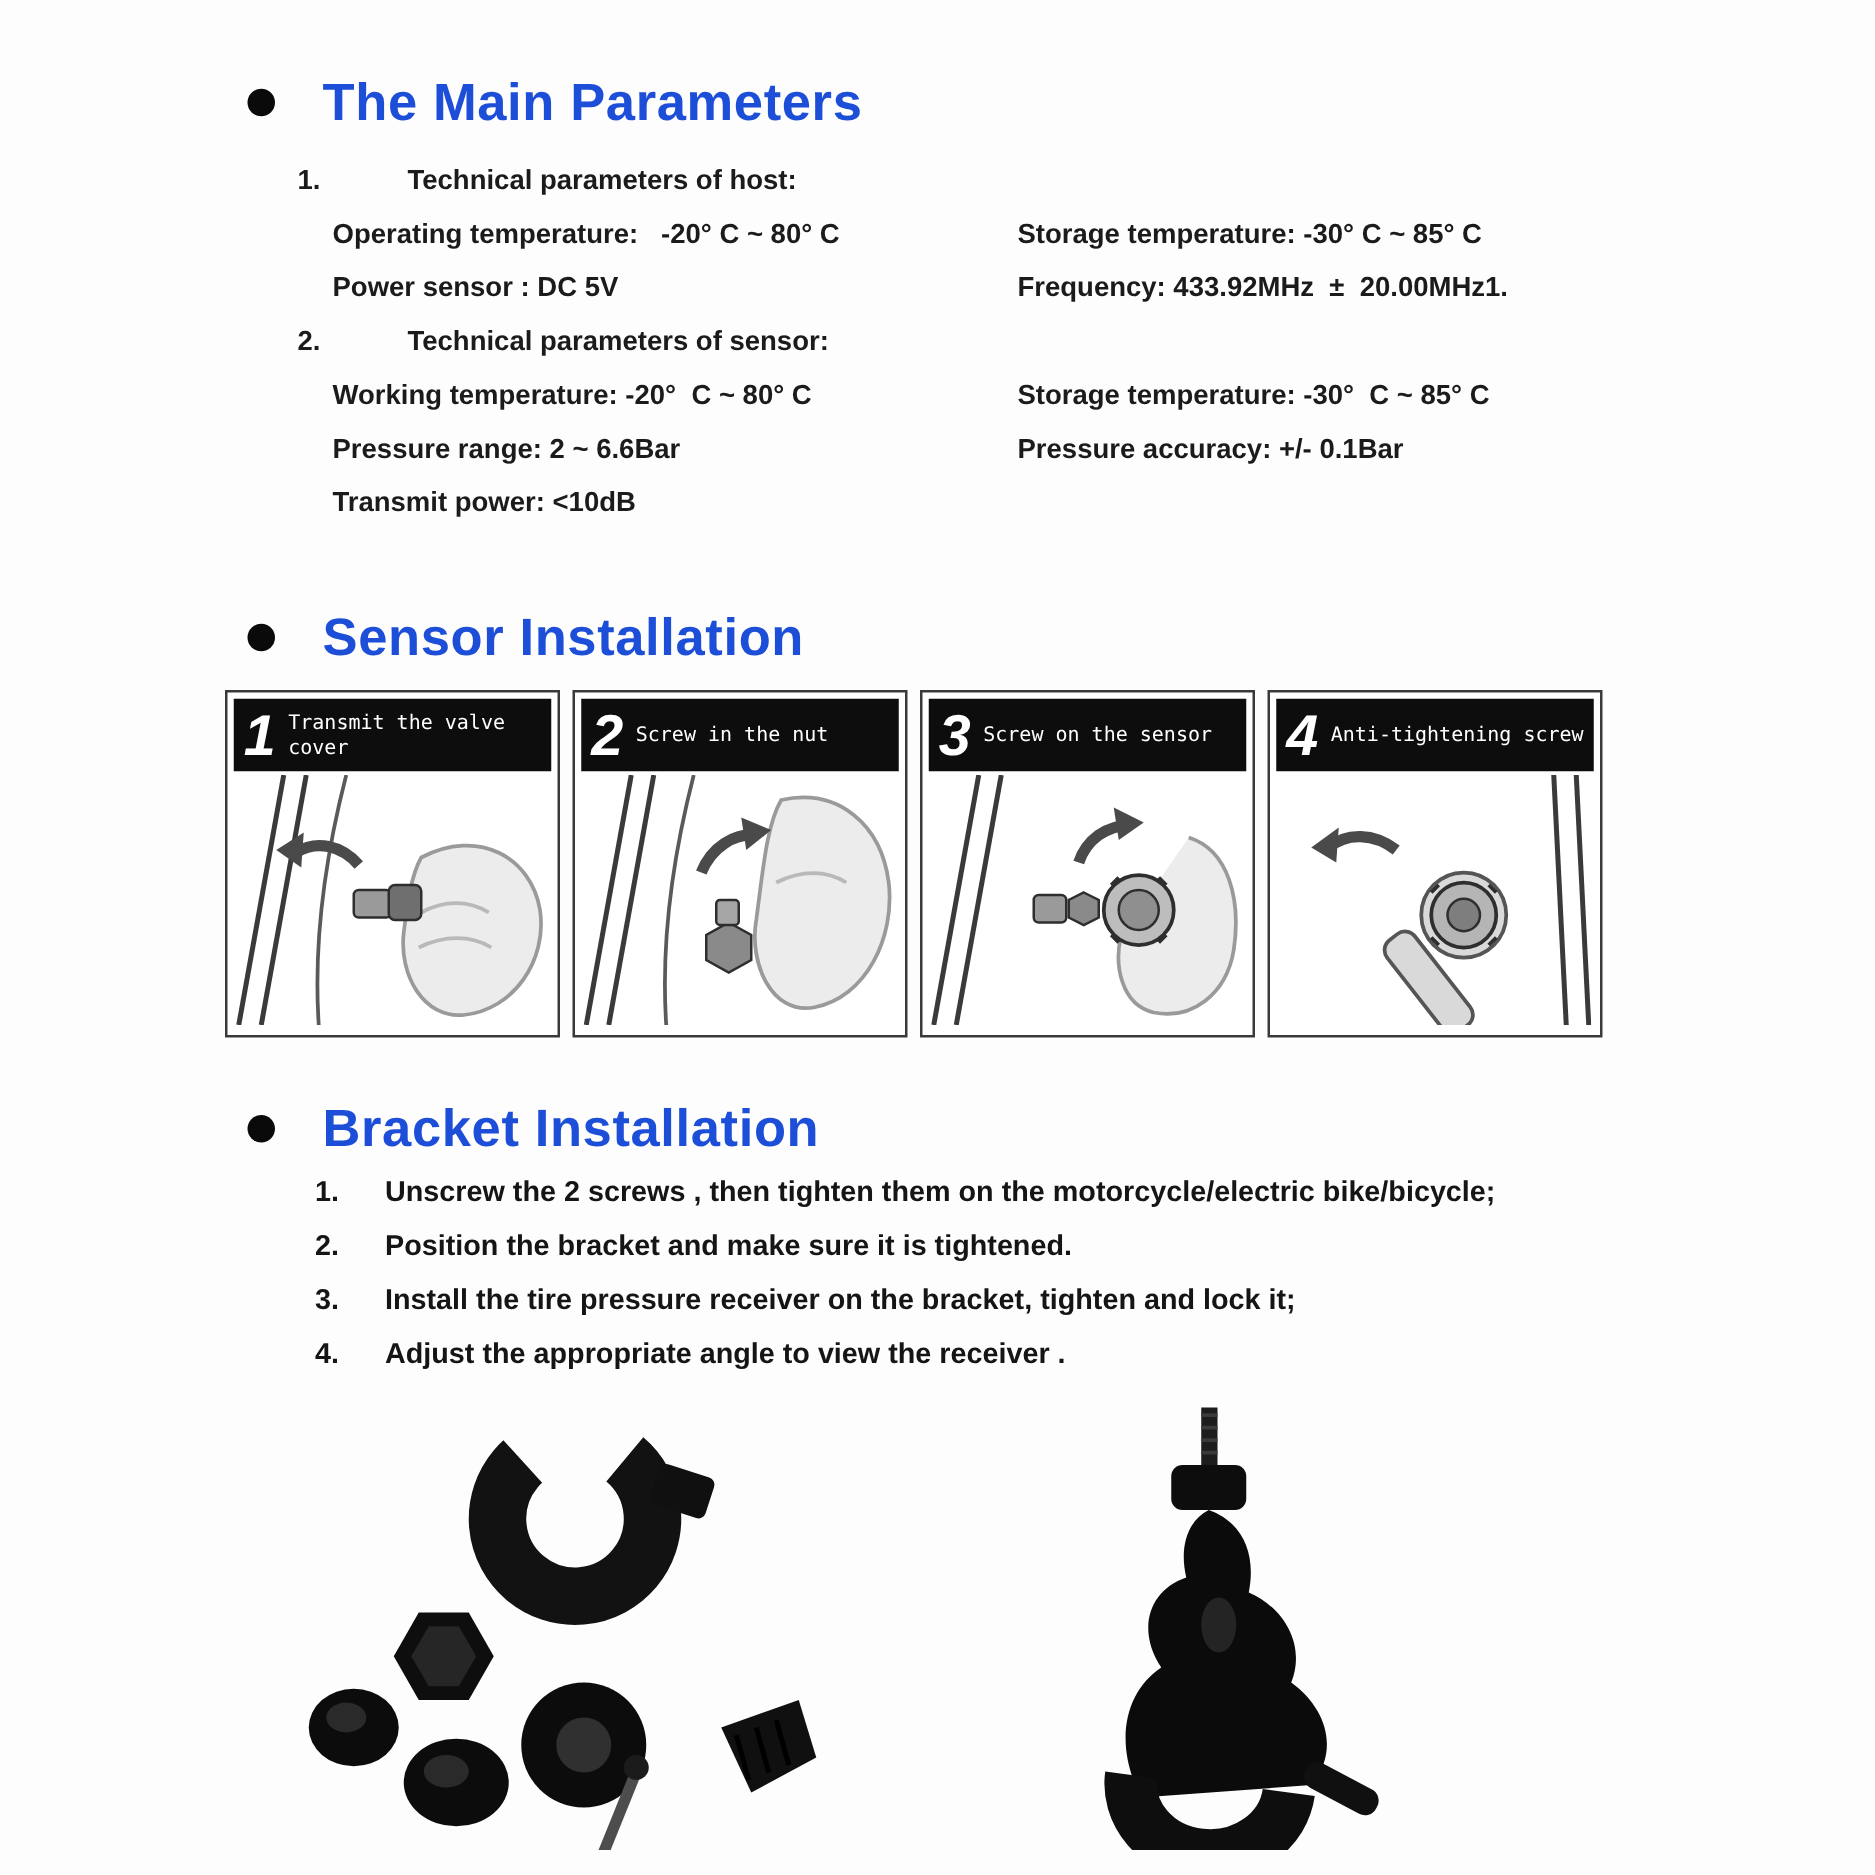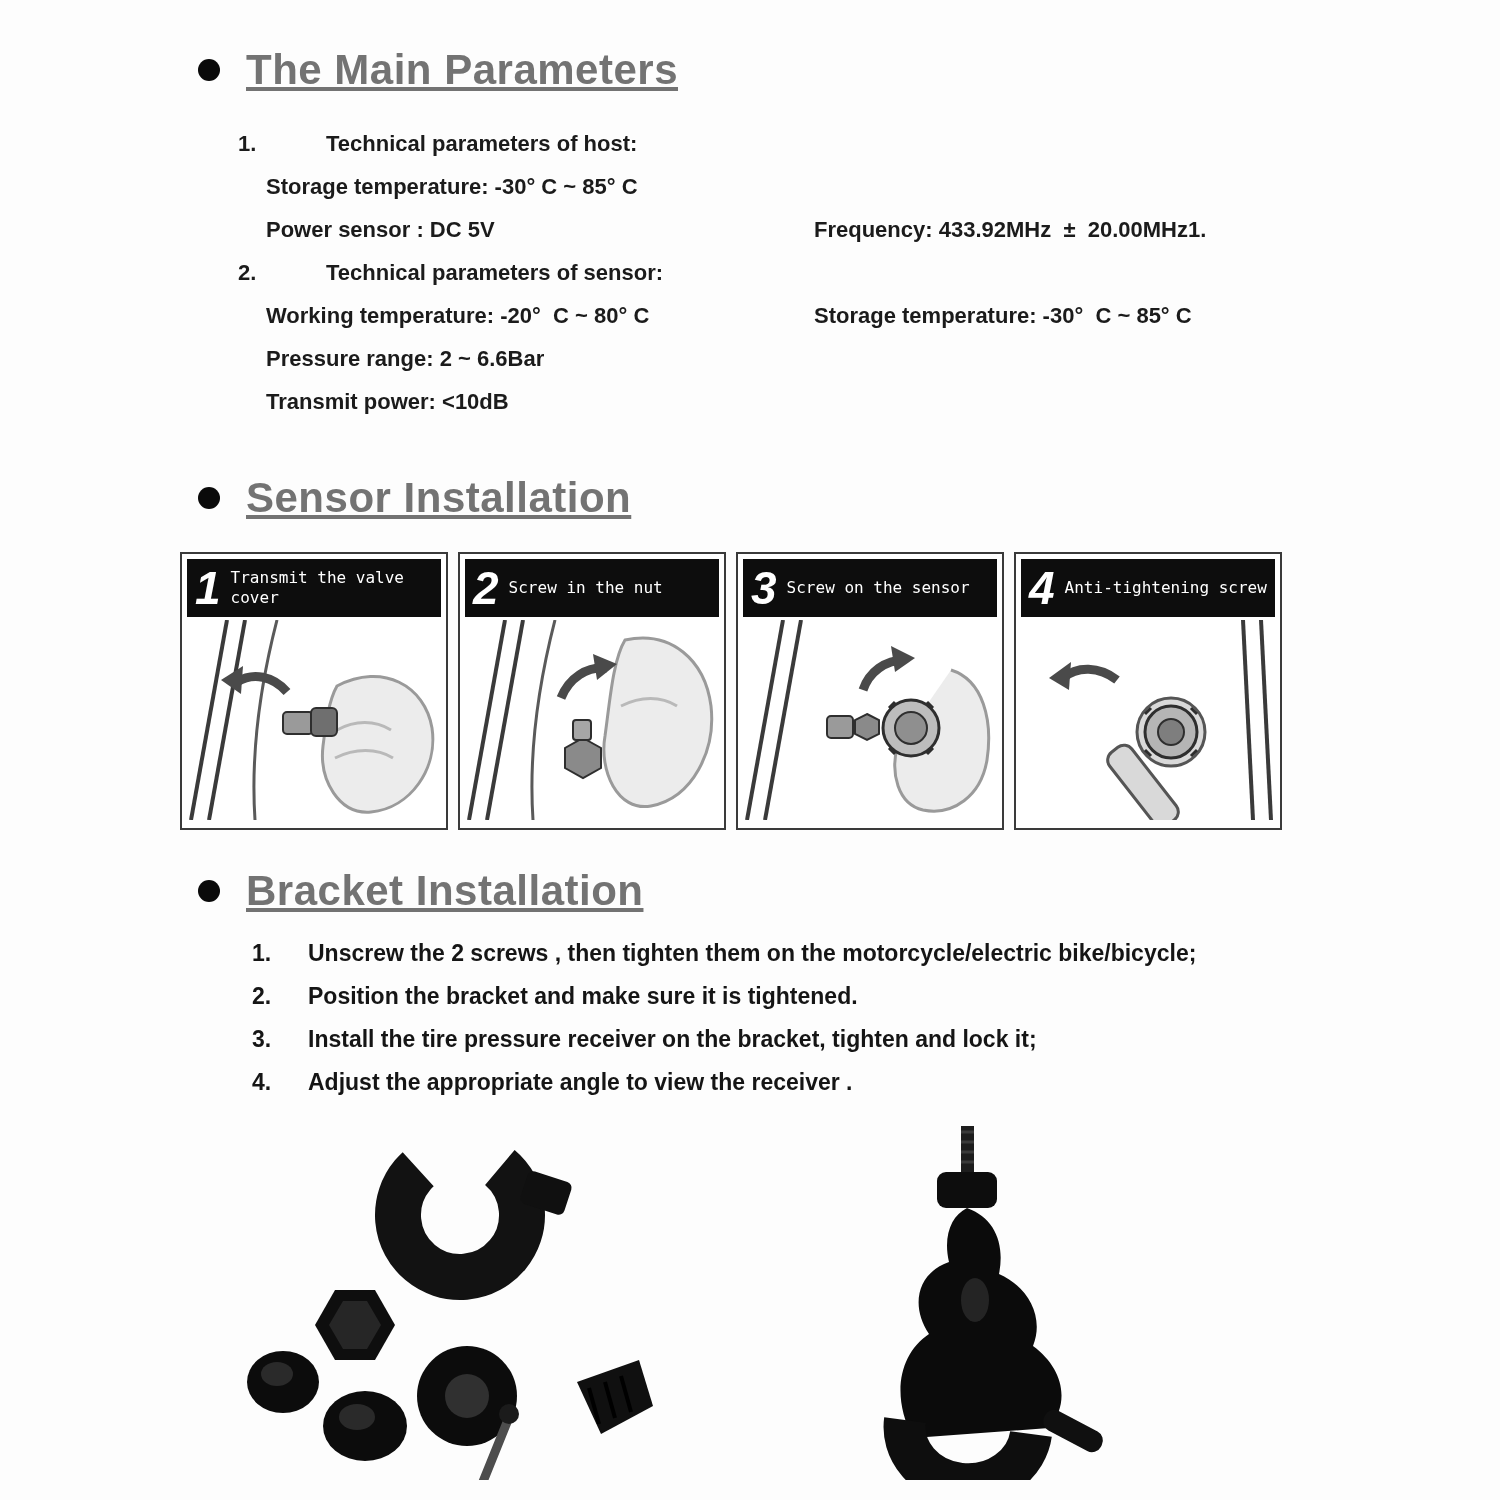--- a/index.html
+++ b/index.html
@@ -4,21 +4,21 @@
 <style>
   html,body{margin:0;padding:0;background:#e8e8e8;}
   .page{
     position:relative;width:1500px;height:1500px;background:#fdfdfd;
     overflow:hidden;color:#161616;
     font-family:"Liberation Sans", sans-serif;
     margin:0 auto;
   }
   .sec{position:absolute;display:flex;align-items:center;gap:26px;}
   .bullet{width:22px;height:22px;border-radius:50%;background:#0a0a0a;flex:0 0 auto;}
-  .sec h1{margin:0;font-size:42px;font-weight:bold;letter-spacing:.5px;color:#737373;text-decoration:underline;}
+  .sec h1{margin:12px;font-size:42px;font-weight:bold;letter-spacing:.5px;color:#1d4ed8;}
 
   
   #params{position:absolute;left:238px;top:122px;width:1180px;font-size:22px;font-weight:600;color:#1b1b1b;}
   .pitem{display:flex;gap:56px;height:43px;align-items:center;}
   .pnum{width:32px;}
   .prow{display:grid;grid-template-columns:548px 1fr;height:43px;align-items:center;padding-left:28px;}
   .prow span{white-space:pre-wrap;}
 
   
   #steps{position:absolute;left:180px;top:552px;display:flex;gap:10px;}
@@ -45,37 +45,39 @@
     <span class="bullet"></span>
     <h1>The Main Parameters</h1>
   </div>
 
   <div id="params">
     <div class="pitem">
       <span class="pnum">1.</span>
       <span>Technical parameters of host:</span>
     </div>
     <div class="prow">
+      <span>Operating temperature:   -20° C ~ 80° C</span>
       <span>Storage temperature: -30° C ~ 85° C</span>
     </div>
     <div class="prow">
       <span>Power sensor : DC 5V</span>
       <span>Frequency: 433.92MHz  ±  20.00MHz1.</span>
     </div>
 
     <div class="pitem">
       <span class="pnum">2.</span>
       <span>Technical parameters of sensor:</span>
     </div>
     <div class="prow">
       <span>Working temperature: -20°  C ~ 80° C</span>
       <span>Storage temperature: -30°  C ~ 85° C</span>
     </div>
     <div class="prow">
       <span>Pressure range: 2 ~ 6.6Bar</span>
+      <span>Pressure accuracy: +/- 0.1Bar</span>
     </div>
     <div class="prow">
       <span>Transmit power: &lt;10dB</span>
     </div>
   </div>
 
   <div class="sec" style="left:198px;top:474px;">
     <span class="bullet"></span>
     <h1>Sensor Installation</h1>
   </div>

